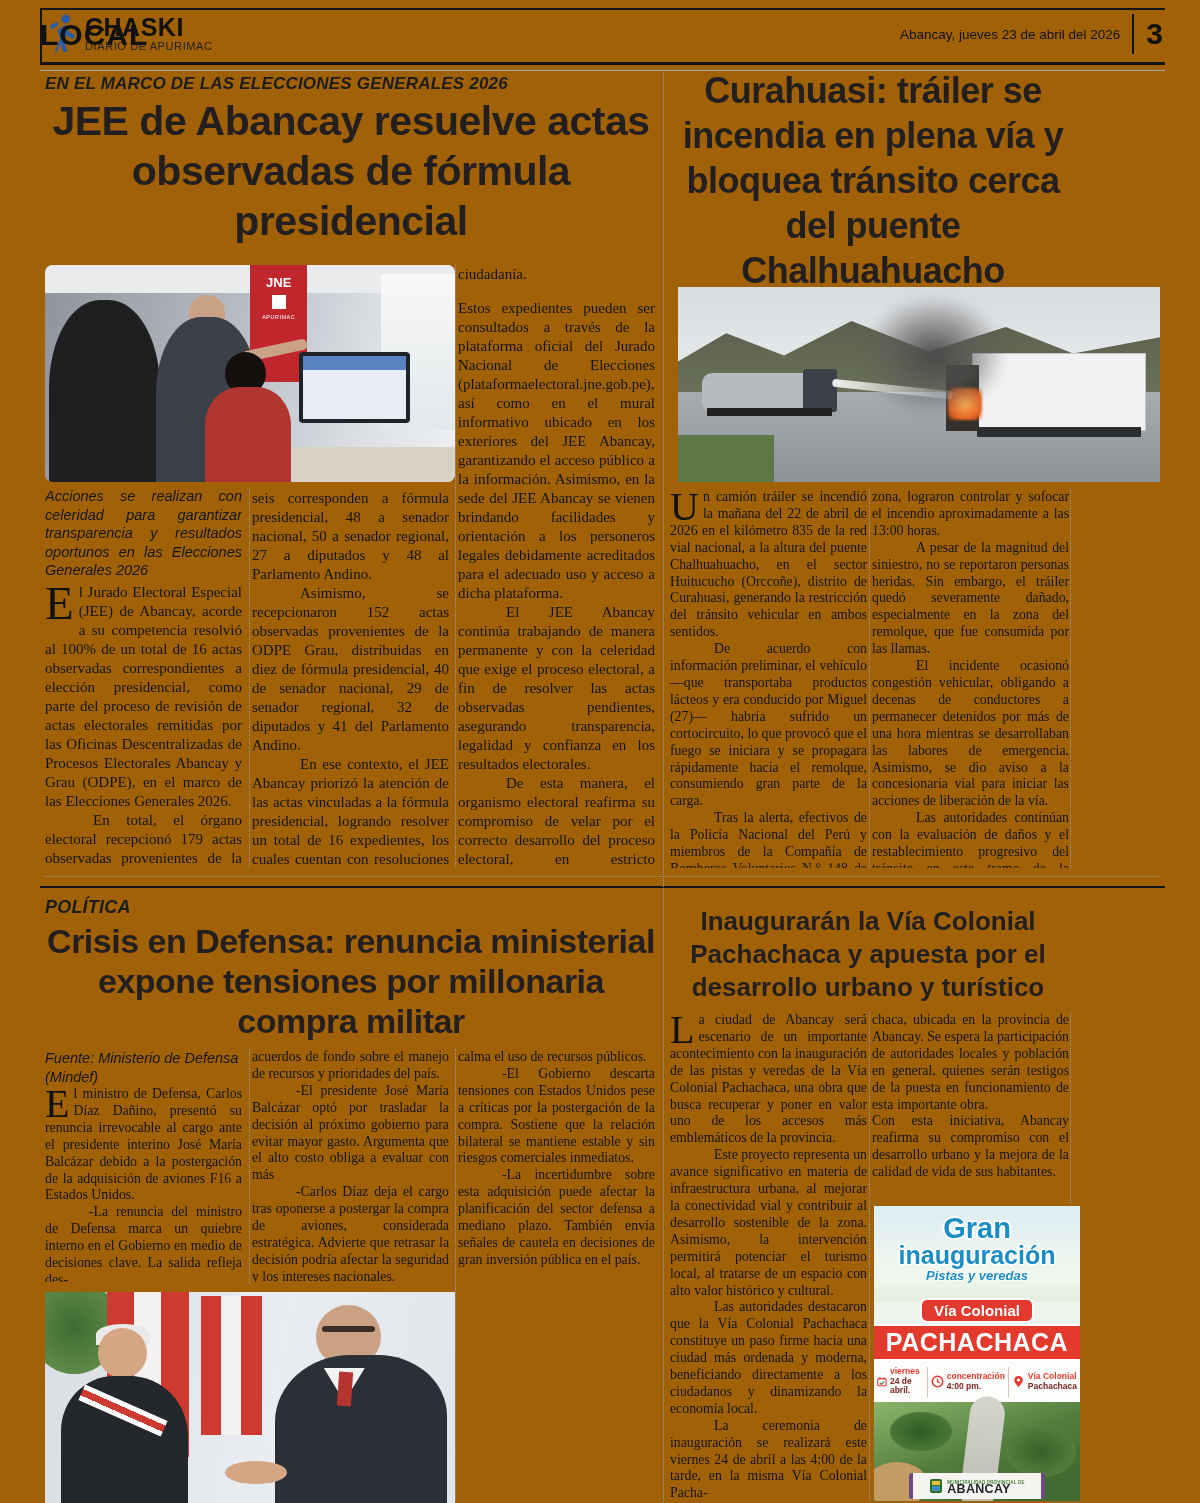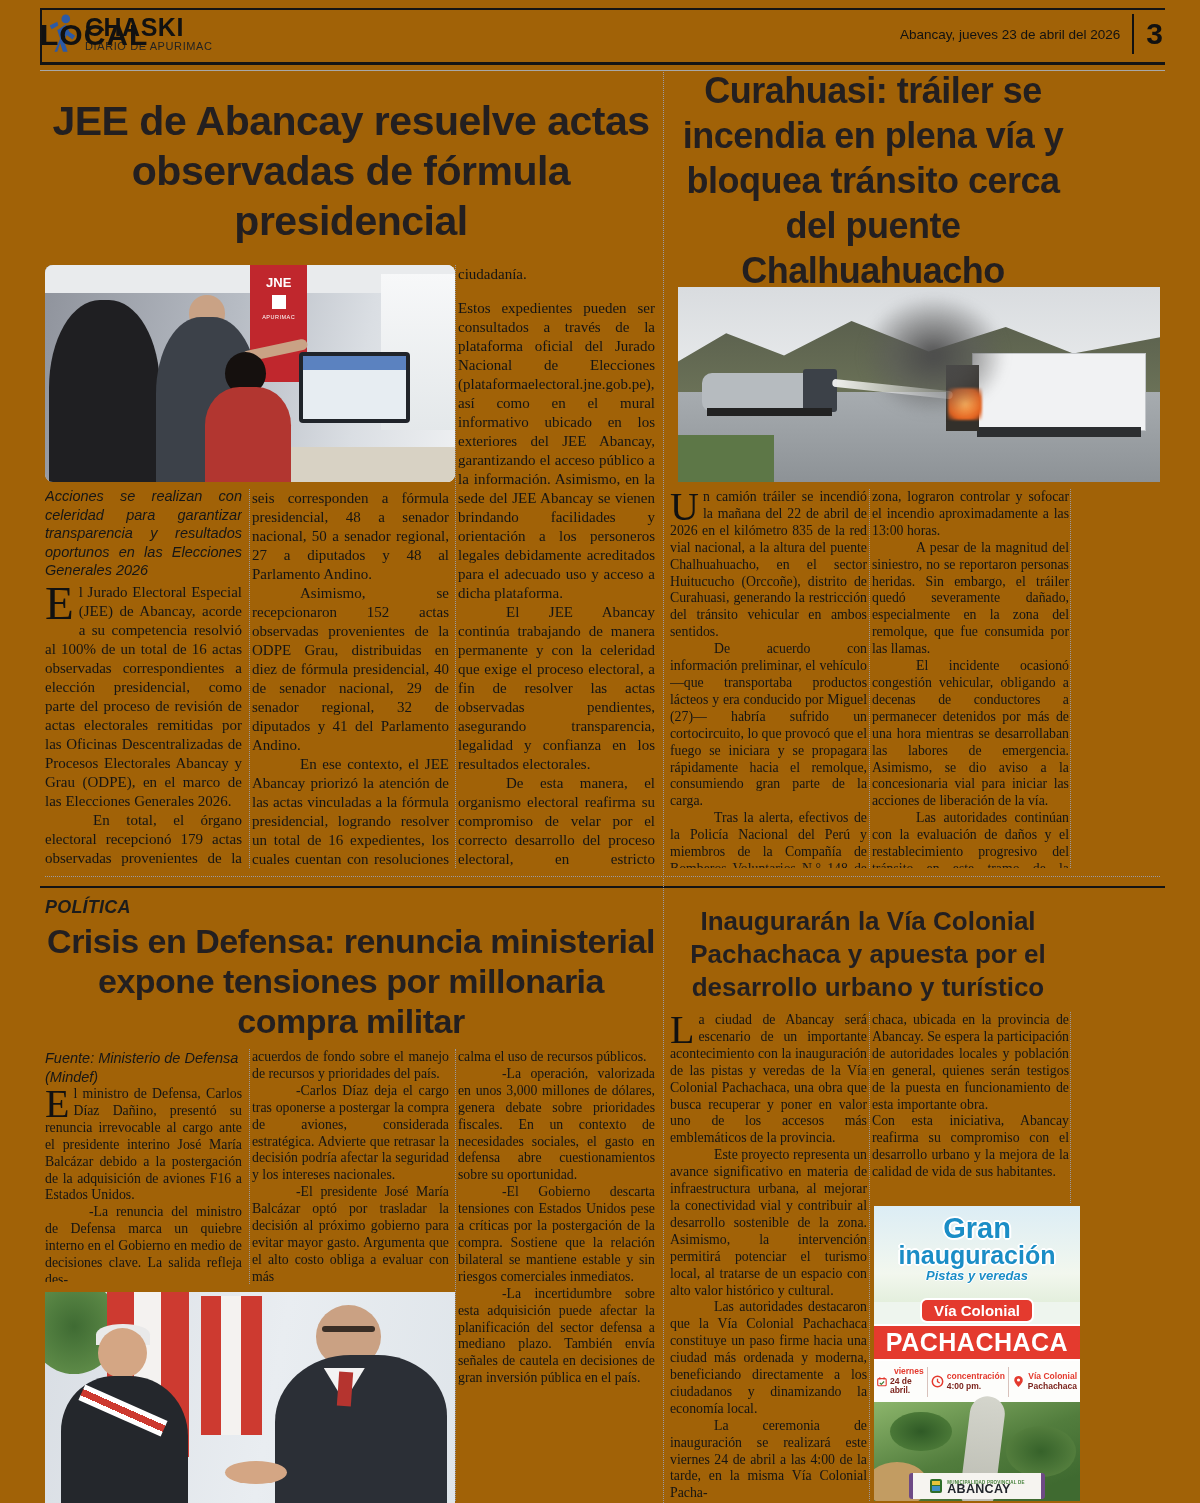--- a/index.html
+++ b/index.html
@@ -119,21 +119,21 @@
   .ad-badge-row{height:24px;text-align:center;margin-top:-2px;}
   .ad-badge{display:inline-block;background:#e43a2e;color:#fff;font-weight:700;font-size:15px;
             padding:2px 12px;border-radius:5px;box-shadow:0 0 0 2px #fff;}
   .ad-red{height:33px;background:#e43a2e;border-top:2px solid #fff;border-bottom:2px solid #fff;
           display:flex;align-items:center;justify-content:center;}
   .ad-name{color:#fff;font-weight:700;font-size:25px;letter-spacing:.5px;}
   .ad-info{height:41px;background:#fdfdfb;display:flex;align-items:center;}
   .ad-cell{flex:1;display:flex;align-items:center;gap:3px;padding:0 3px;height:30px;box-sizing:border-box;}
   .ad-cell + .ad-cell{border-left:1px solid #d8c2bc;}
   .ad-cell .txt{display:flex;flex-direction:column;line-height:9.5px;}
-  .ad-l1{font-size:8.5px;font-weight:700;color:#e43a2e;text-align:right;}
+  .ad-l1{font-size:8.5px;font-weight:700;color:#e43a2e;}
   .ad-l2{font-size:8.5px;font-weight:700;color:#7c241d;}
   .ad-photo{flex:1;position:relative;
             background:linear-gradient(160deg,#8cb56b,#527d3d 50%,#3f6a30 85%);}
   .ad-road{position:absolute;left:44%;top:-6%;width:17%;height:115%;background:linear-gradient(#d4d5cc,#b9bab0);
            border-radius:18px;transform:rotate(7deg);}
   .ad-dirt{position:absolute;left:-4%;bottom:-6%;width:30%;height:45%;background:#c29c62;border-radius:50%;}
   .ad-bush1{position:absolute;left:8%;top:10%;width:30%;height:40%;background:radial-gradient(#2f5a26,#4c7a38 75%);border-radius:50%;}
   .ad-bush2{position:absolute;right:2%;top:24%;width:34%;height:52%;background:radial-gradient(#36622a,#557f3e 75%);border-radius:50%;}
   .ad-foot{position:absolute;left:50%;bottom:2px;transform:translateX(-50%);width:128px;height:26px;background:#f6f4f0;
            border-left:4px solid #6e4a85;border-right:4px solid #6e4a85;border-radius:3px;
@@ -165,20 +165,21 @@
       </div>
     </div>
     <div class="masthead-center">LOCAL</div>
     <div class="masthead-right">
       <div class="masthead-date">Abancay, jueves 23 de abril del 2026</div>
       <div class="masthead-vbar"></div>
       <div class="page-number">3</div>
     </div>
   </div>
 
+  <div class="kicker" style="left:45px;top:74px;width:612px;">EN EL MARCO DE LAS ELECCIONES GENERALES 2026</div>
   <h1 class="headline hl-jee" style="left:45px;top:96px;width:612px;margin:0;">JEE de Abancay resuelve actas observadas de fórmula presidencial</h1>
 
   <div class="photo" style="left:45px;top:265px;width:410px;height:217px;border-radius:8px;">
     <div class="p1-wall"></div>
     <div class="p1-ceiling"></div>
     <div class="p1-window"></div>
     <div class="p1-banner">
       <div class="jne">JNE</div>
       <div class="sq"></div>
       <div class="apu">APURIMAC</div>
@@ -250,26 +251,25 @@
   <div class="kicker" style="left:45px;top:897px;width:300px;font-size:18px;">POLÍTICA</div>
   <h1 class="headline hl-def" style="left:45px;top:921px;width:612px;margin:0;">Crisis en Defensa: renuncia ministerial expone tensiones por millonaria compra militar</h1>
   <div class="caption" style="left:45px;top:1049px;width:197px;height:36px;text-align:left;">Fuente: Ministerio de Defensa (Mindef)</div>
 
   <div class="col col-sm" style="left:45px;top:1086px;width:197px;height:196px;">
       <p><span class="dropcap">E</span>l ministro de Defensa, Carlos Díaz Dañino, presentó su renuncia irrevocable al cargo ante el presidente interino José María Balcázar debido a la postergación de la adquisición de aviones F16 a Estados Unidos.</p>
       <p class="ind">-La renuncia del ministro de Defensa marca un quiebre interno en el Gobierno en medio de decisiones clave. La salida refleja des-</p>
     </div>
   <div class="col col-sm" style="left:252px;top:1049px;width:197px;height:233px;">
       <p>acuerdos de fondo sobre el manejo de recursos y prioridades del país.</p>
+      <p class="ind">-El presidente José María Balcázar optó por trasladar la decisión al próximo gobierno para evitar mayor gasto. Argumenta que el alto costo obliga a evaluar con más</p>
       <p class="ind">-Carlos Díaz deja el cargo tras oponerse a postergar la compra de aviones, considerada estratégica. Advierte que retrasar la decisión podría afectar la seguridad y los intereses nacionales.</p>
-      <p class="ind">-El presidente José María Balcázar optó por trasladar la decisión al próximo gobierno para evitar mayor gasto. Argumenta que el alto costo obliga a evaluar con más</p>
     </div>
   <div class="col col-sm" style="left:458px;top:1049px;width:197px;height:452px;">
       <p>calma el uso de recursos públicos.</p>
-      <p class="ind">-La operación, valorizada en unos 3,000 millones de dólares, genera debate sobre prioridades fiscales. En un contexto de necesidades sociales, el gasto en defensa abre cuestionamientos sobre su oportunidad.</p>
       <p class="ind">-El Gobierno descarta tensiones con Estados Unidos pese a críticas por la postergación de la compra. Sostiene que la relación bilateral se mantiene estable y sin riesgos comerciales inmediatos.</p>
       <p class="ind">-La incertidumbre sobre esta adquisición puede afectar la planificación del sector defensa a mediano plazo. También envía señales de cautela en decisiones de gran inversión pública en el país.</p>
     </div>
 
   <div class="photo" style="left:45px;top:1292px;width:410px;height:211px;">
     <div class="p3-bg"></div>
     <div class="p3-plant"></div>
     <div class="p3-flag1"></div>
     <div class="p3-flag2"></div>
     <div class="p3-man1-hair"></div>

